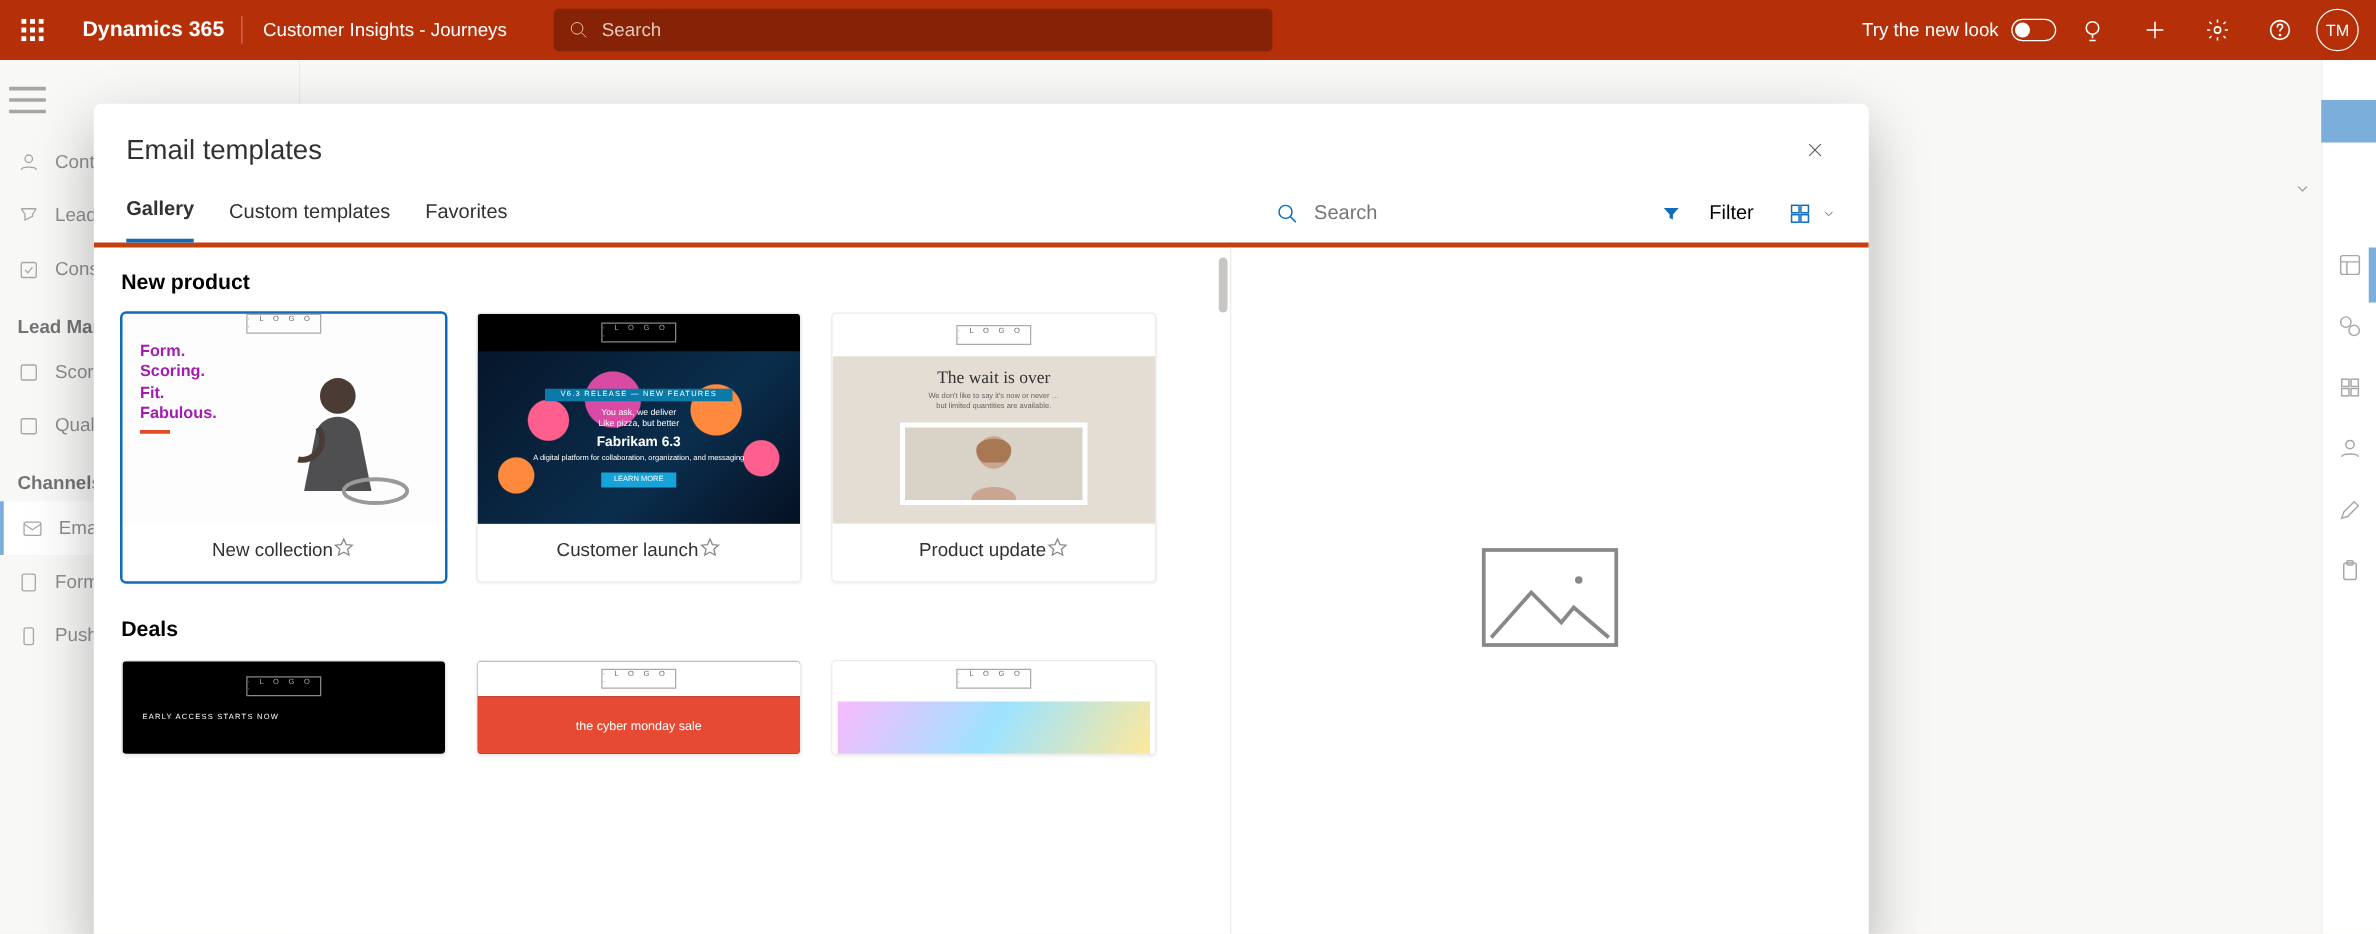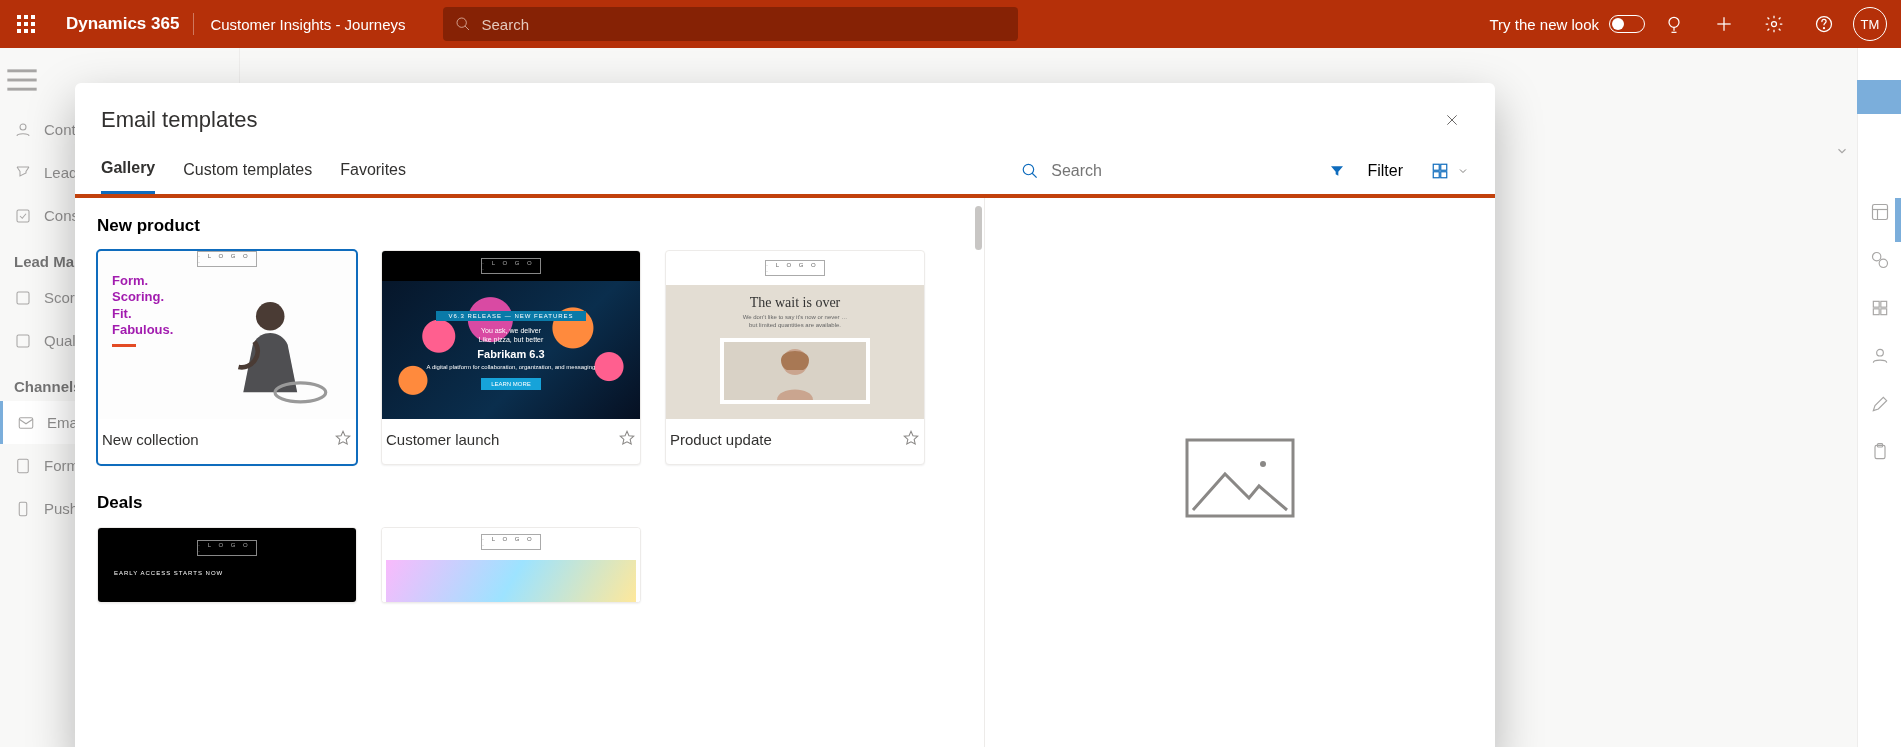--- a/index.html
+++ b/index.html
@@ -70,21 +70,21 @@
 .modal-body { flex:1; display:flex; overflow:hidden; }
 .gallery { flex: 0 0 910px; overflow-y:auto; padding: 18px 10px 20px 22px; border-right:1px solid #edebe9; position:relative; }
 .gallery::-webkit-scrollbar { width:8px; }
 .gallery::-webkit-scrollbar-thumb { background:#c8c6c4; border-radius:4px; }
 .section-title { font-size:17px; font-weight:600; margin: 0 0 14px 0; }
 .cards { display:flex; gap:24px; margin-bottom: 28px; }
 .card { width: 260px; border:1px solid #edebe9; border-radius:4px; overflow:hidden;
         box-shadow: 0 1px 2px rgba(0,0,0,.06); background:#fff; cursor:pointer; }
 .card.sel { outline: 2px solid #0f6cbd; outline-offset:-1px; }
 .preview { height: 168px; display:flex; align-items:center; justify-content:center; overflow:hidden; }
-.cardmeta { display:flex; align-items:center; justify-content:space-between;
+.cardmeta { display:flex; align-items:center; justify-content:center;
             padding: 10px 4px 14px; }
 .cardmeta span { font-size:15px; color:#323130; }
 .star svg { width:18px; height:18px; stroke:#8a8886; fill:none; stroke-width:1.4; }
 
 
 .pv-logo { width:60px; height:16px; border:1px solid #aaa; font-size:6px; letter-spacing:3px;
            display:flex; align-items:center; justify-content:center; color:#666; }
 .pv1 { display:flex; width:100%; height:100%; flex-direction:column; background:#fdfdfd; }
 .pv1 .top { height:36px; display:flex; align-items:center; justify-content:center; }
 .pv1 .body { flex:1; display:flex; padding: 6px 14px; gap:10px; }
@@ -448,20 +448,30 @@
                 <div class="pv4">
               <div class="top">
                     <div class="pv-logo">· L O G O ·</div>
                   </div>
               <div class="l">EARLY ACCESS STARTS NOW</div>
             </div>
               </div>
           </div>
           <div class="card" style="height:76px">
             <div class="preview" style="height:76px">
+                <div class="pv5">
+              <div class="top">
+                    <div class="pv-logo">· L O G O ·</div>
+                  </div>
+              <div class="band">the cyber monday sale</div>
+            </div>
+              </div>
+          </div>
+          <div class="card" style="height:76px">
+            <div class="preview" style="height:76px">
                 <div class="pv6">
               <div class="top">
                     <div class="pv-logo">· L O G O ·</div>
                   </div>
               <div class="band"></div>
             </div>
               </div>
           </div>
         </div>
       </div>

